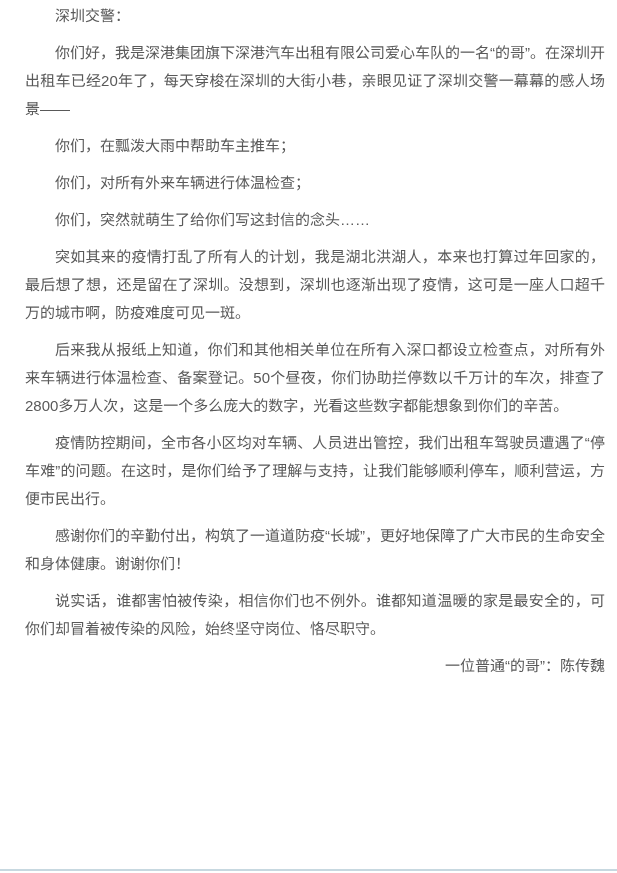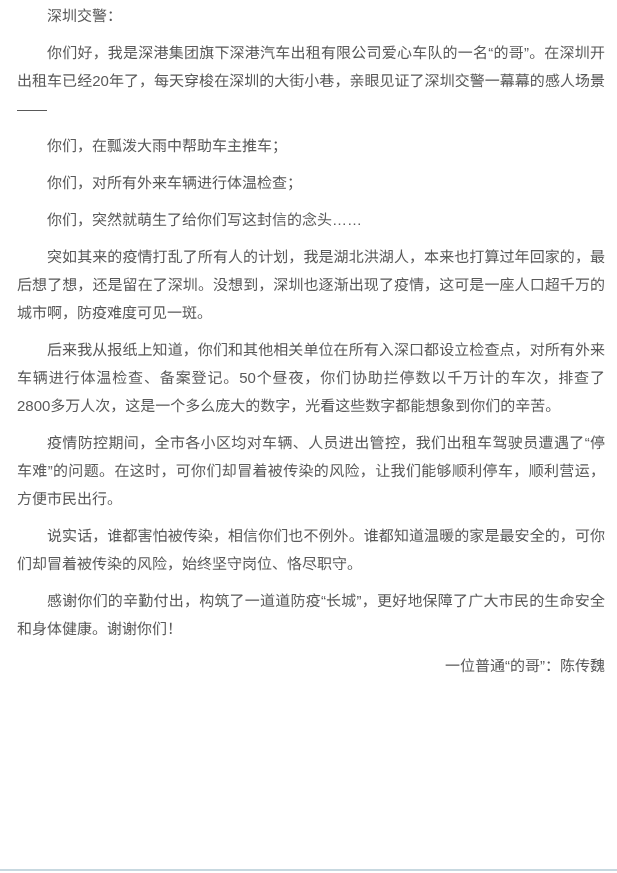--- a/index.html
+++ b/index.html
@@ -18,21 +18,21 @@
     position: absolute;
     top: 2px;
     left: 13px;
     right: 12px;
     color: #595959;
     font-size: 15px;
     line-height: 28px;
     text-align: justify;
   }
   .letter p {
-    margin: 0 0 9px 4px;
+    margin: 0 0 9px 12px;
     text-indent: 2em;
   }
   .letter p.salutation {
     text-indent: 2em;
   }
   .letter p.signature,
   .letter p.date {
     text-indent: 0;
     text-align: right;
   }
@@ -52,20 +52,20 @@
 <body>
 
 <div class="letter">
   <p class="salutation">深圳交警：</p>
   <p>你们好，我是深港集团旗下深港汽车出租有限公司爱心车队的一名“的哥”。在深圳开出租车已经20年了，每天穿梭在深圳的大街小巷，亲眼见证了深圳交警一幕幕的感人场景——</p>
   <p>你们，在瓢泼大雨中帮助车主推车；</p>
   <p>你们，对所有外来车辆进行体温检查；</p>
   <p>你们，突然就萌生了给你们写这封信的念头……</p>
   <p>突如其来的疫情打乱了所有人的计划，我是湖北洪湖人，本来也打算过年回家的，最后想了想，还是留在了深圳。没想到，深圳也逐渐出现了疫情，这可是一座人口超千万的城市啊，防疫难度可见一斑。</p>
   <p>后来我从报纸上知道，你们和其他相关单位在所有入深口都设立检查点，对所有外来车辆进行体温检查、备案登记。50个昼夜，你们协助拦停数以千万计的车次，排查了2800多万人次，这是一个多么庞大的数字，光看这些数字都能想象到你们的辛苦。</p>
-  <p>疫情防控期间，全市各小区均对车辆、人员进出管控，我们出租车驾驶员遭遇了“停车难”的问题。在这时，可你们却冒着被传染的风险，让我们能够顺利停车，顺利营运，方便市民出行。</p>
+  <p>疫情防控期间，全市各小区均对车辆、人员进出管控，我们出租车驾驶员遭遇了“停车难”的问题。在这时，是你们给予了理解与支持，让我们能够顺利停车，顺利营运，方便市民出行。</p>
+  <p>感谢你们的辛勤付出，构筑了一道道防疫“长城”，更好地保障了广大市民的生命安全和身体健康。谢谢你们！</p>
   <p>说实话，谁都害怕被传染，相信你们也不例外。谁都知道温暖的家是最安全的，可你们却冒着被传染的风险，始终坚守岗位、恪尽职守。</p>
-  <p>感谢你们的辛勤付出，构筑了一道道防疫“长城”，更好地保障了广大市民的生命安全和身体健康。谢谢你们！</p>
   <p class="signature">一位普通“的哥”：陈传魏</p>
 
 </div>
 
 <div class="bottom-divider"></div>
 
 </body></html>

